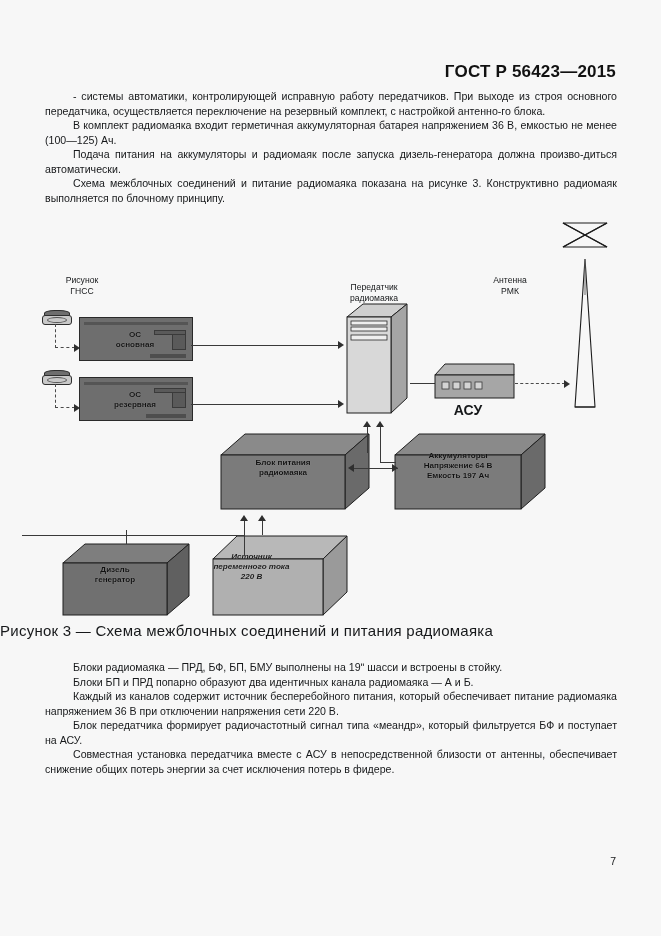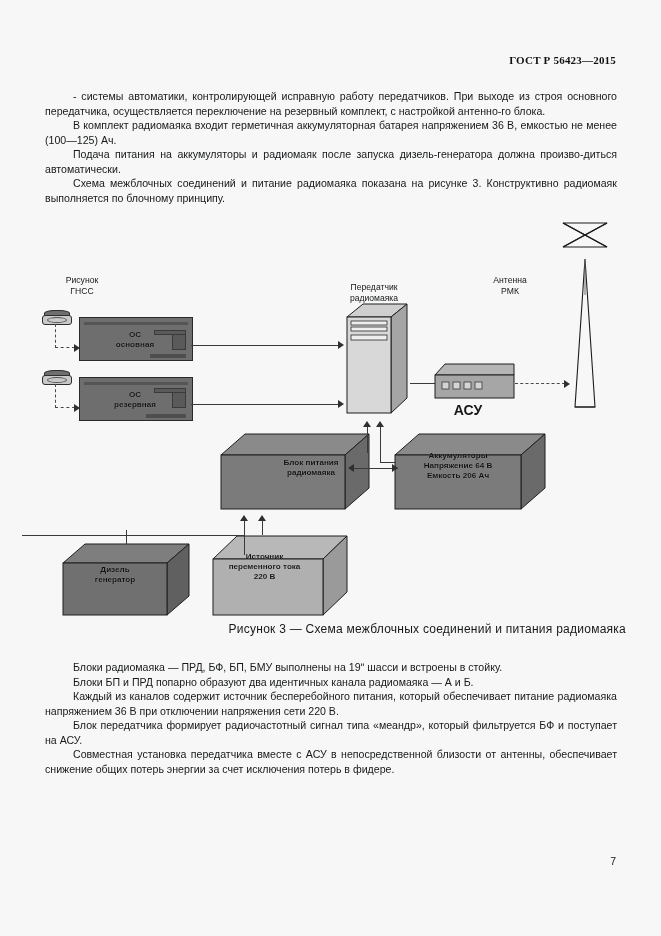--- a/index.html
+++ b/index.html
@@ -8,24 +8,23 @@
     background:#f7f7f7;
     font-family:"Liberation Sans","DejaVu Sans",sans-serif;
     color:#16181a;
     position:relative;
     overflow:hidden;
   }
   .page{position:absolute;left:0;top:0;width:661px;height:936px;}
 
   
   .doc-header{
-    position:absolute;right:45px;top:54px;
-    font-size:11px;font-weight:bold;letter-spacing:.2px;
+    position:absolute;right:45px;top:62px;
+    font-size:17px;font-weight:bold;letter-spacing:.2px;
     color:#111;
-    font-family:Liberation Serif, serif;
   }
 
   
   .textblock{position:absolute;left:45px;width:572px;}
   .tb-top{top:89px;}
   .tb-bottom{top:660px;}
   .para{
     font-size:10.6px;line-height:14.55px;
     text-align:justify;text-justify:inter-word;
     margin:0 0 0 0;color:#16181a;
@@ -34,21 +33,21 @@
   .para.dash{text-indent:28px;}
   .pg-num{
     position:absolute;right:45px;top:855px;
     font-size:10.5px;color:#16181a;
   }
 
   
   .figure{position:absolute;left:22px;top:205px;width:617px;height:410px;}
   .fig-caption{
     position:absolute;left:0;top:622px;width:626px;
-    text-align:right;font-size:12px;color:#16181a;letter-spacing:.25px;
+    text-align:left;font-size:15px;color:#16181a;letter-spacing:.25px;
   }
 
   .lbl{position:absolute;font-size:8.6px;line-height:11px;color:#16181a;text-align:center;}
 
   
   .shape{position:absolute;}
   .boxtext{
     position:absolute;z-index:6;color:#111;
     font-size:8.1px;line-height:10.2px;font-weight:bold;text-align:center;
     text-shadow:0 0 1px rgba(255,255,255,.35);
@@ -207,36 +206,36 @@
       </svg>
     </div>
 
     <div class="slab" style="left:198px;top:228px;width:150px;height:78px;">
       <svg width="150" height="78" viewBox="0 0 150 78" style="position:absolute;left:0;top:0;">
         <polygon points="1,22 25,1 149,1 125,22" fill="#8a8a8a" stroke="#1f1f1f" stroke-width="1"></polygon>
         <polygon points="125,22 149,1 149,55 125,76" fill="#6a6a6a" stroke="#1f1f1f" stroke-width="1"></polygon>
         <rect x="1" y="22" width="124" height="54" fill="#7b7b7b" stroke="#1f1f1f" stroke-width="1"></rect>
       </svg>
     </div>
-    <div class="boxtext" style="left:198px;top:253px;width:126px;padding-left:28px;">
+    <div class="boxtext" style="left:198px;top:253px;width:126px;">
       <div>Блок питания</div>
       <div>радиомаяка</div>
     </div>
 
     <div class="slab" style="left:372px;top:228px;width:152px;height:78px;">
       <svg width="152" height="78" viewBox="0 0 152 78" style="position:absolute;left:0;top:0;">
         <polygon points="1,22 25,1 151,1 127,22" fill="#8a8a8a" stroke="#1f1f1f" stroke-width="1"></polygon>
         <polygon points="127,22 151,1 151,55 127,76" fill="#6a6a6a" stroke="#1f1f1f" stroke-width="1"></polygon>
         <rect x="1" y="22" width="126" height="54" fill="#7b7b7b" stroke="#1f1f1f" stroke-width="1"></rect>
       </svg>
     </div>
     <div class="boxtext" style="left:372px;top:246px;width:128px;">
       <div>Аккумуляторы</div>
       <div>Напряжение 64 В</div>
-      <div>Емкость 206 Ач</div>
+      <div>Емкость 197 Ач</div>
     </div>
 
     <div class="ln h" style="left:330px;top:263px;width:46px;"></div>
     <div class="arw l" style="left:326px;top:259px;"></div>
     <div class="arw r" style="left:370px;top:259px;"></div>
 
     <div class="ln v" style="left:345px;top:222px;height:26px;"></div>
     <div class="ln h" style="left:345px;top:247px;width:1px;"></div>
     <div class="arw u" style="left:341px;top:216px;"></div>
 
@@ -256,21 +255,21 @@
       <div>генератор</div>
     </div>
 
     <div class="slab" style="left:190px;top:330px;width:136px;height:82px;">
       <svg width="136" height="82" viewBox="0 0 136 82" style="position:absolute;left:0;top:0;">
         <polygon points="1,24 25,1 135,1 111,24" fill="#b8b8b8" stroke="#1f1f1f" stroke-width="1"></polygon>
         <polygon points="111,24 135,1 135,57 111,80" fill="#9a9a9a" stroke="#1f1f1f" stroke-width="1"></polygon>
         <rect x="1" y="24" width="110" height="56" fill="#b0b0b0" stroke="#1f1f1f" stroke-width="1"></rect>
       </svg>
     </div>
-    <div class="boxtext light" style="left:196px;top:347px;width:93px;">
+    <div class="boxtext light" style="left:183px;top:347px;width:93px;font-style:italic;">
       <div>Источник</div>
       <div>переменного тока</div>
       <div>220 В</div>
     </div>
 
     <div class="ln v" style="left:104px;top:325px;height:14px;"></div>
 
     <div class="ln v" style="left:222px;top:316px;height:34px;"></div>
     <div class="arw u" style="left:218px;top:310px;"></div>
 

